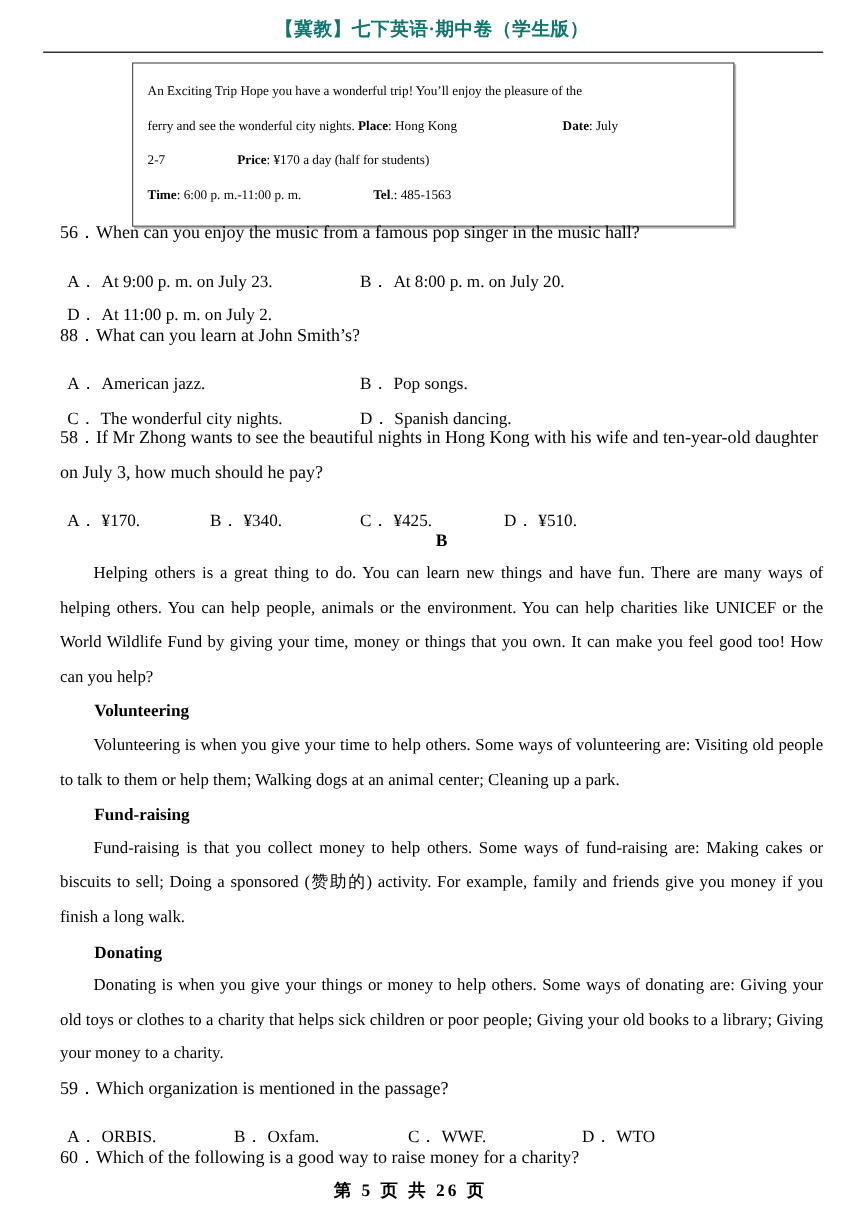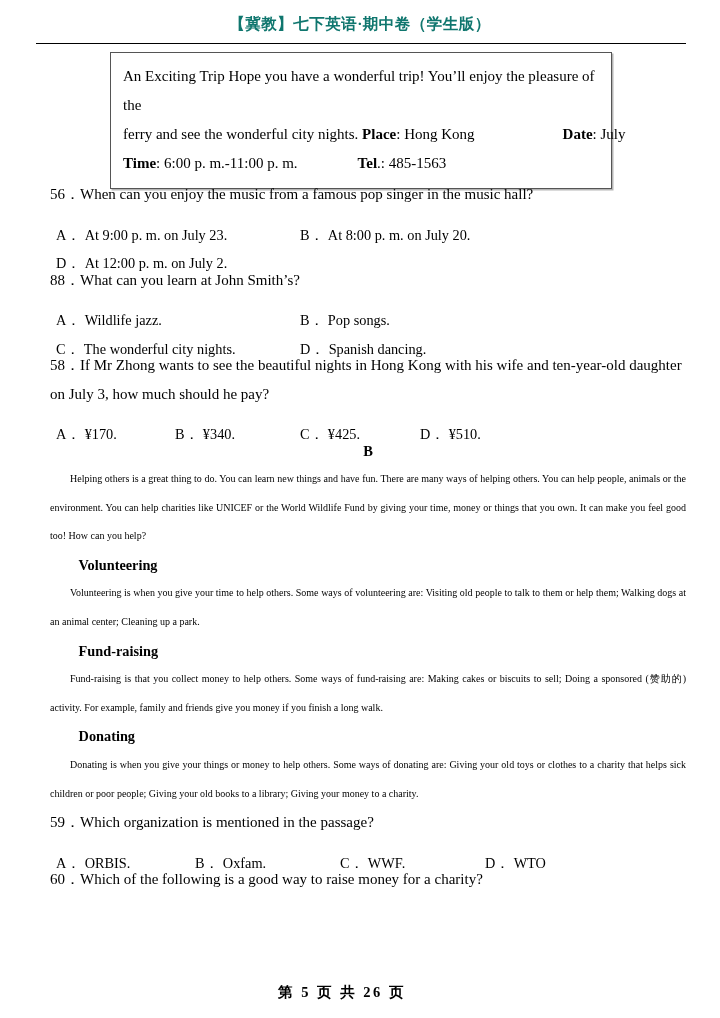--- a/index.html
+++ b/index.html
@@ -47,21 +47,21 @@
   
   .ad-box {
     position: absolute;
     top: 52px;
     left: 110px;
     width: 502px;
     box-sizing: border-box;
     border: 1.2px solid #555;
     box-shadow: 1.5px 1.5px 0 rgba(120,120,120,0.55);
     padding: 9px 12px 10px 12px;
-    font-size: 15px;
+    font-size: 11px;
     line-height: 29px;
   }
   .ad-line { white-space: nowrap; }
   .ad-line.wrap { white-space: normal; }
   b { font-weight: bold; }
 
   
   .content {
     position: absolute;
     top: 180px;
@@ -104,21 +104,21 @@
   .opt-letter { margin-right: 4px; }
 
   .section-letter {
     text-align: center;
     font-weight: bold;
     font-size: 14.5px;
     line-height: 28.5px;
   }
 
   .para {
-    font-size: 10px;
+    font-size: 14px;
     line-height: 28.6px;
     text-align: justify;
     text-indent: 2em;
     margin: 0;
     text-justify: inter-word;
   }
 
   .sub-head {
     font-size: 14.3px;
     line-height: 28.6px;
@@ -147,42 +147,45 @@
 
   <div class="doc-header">【冀教】七下英语·期中卷（学生版）</div>
   <div class="header-rule"></div>
 
   <div class="ad-box">
     <div class="ad-line wrap">An Exciting Trip Hope you have a wonderful trip! You’ll enjoy the pleasure of the</div>
     <div class="ad-line">
       <span>ferry and see the wonderful city nights. </span><b>Place</b><span>: Hong Kong</span><span style="display:inline-block;width:88px"></span><b>Date</b><span>: July</span>
     </div>
     <div class="ad-line">
+      <span>2-7</span><span style="display:inline-block;width:60px"></span><b>Price</b><span>: ¥170 a day (half for students)</span>
+    </div>
+    <div class="ad-line">
       <b>Time</b><span>: 6:00 p. m.-11:00 p. m.</span><span style="display:inline-block;width:60px"></span><b>Tel</b><span>.: 485-1563</span>
     </div>
   </div>
 
   <div class="content">
 
     <div class="q">
       <span class="q-text"><span>56．</span><span>When can you enjoy the music from a famous pop singer in the music hall?</span></span>
     </div>
     <div class="opts two-col">
       <span class="opt"><span class="opt-letter">A．</span><span>At 9:00 p. m. on July 23.</span></span>
       <span class="opt"><span class="opt-letter">B．</span><span>At 8:00 p. m. on July 20.</span></span>
     </div>
     <div class="opts two-col">
-      <span class="opt"><span class="opt-letter">D．</span><span>At 12:00 p. m. on July 2.</span></span>
+      <span class="opt"><span class="opt-letter">D．</span><span>At 11:00 p. m. on July 2.</span></span>
     </div>
 
     <div class="q">
       <span class="q-text"><span>88．</span><span>What can you learn at John Smith’s?</span></span>
     </div>
     <div class="opts two-col">
-      <span class="opt"><span class="opt-letter">A．</span><span>Wildlife jazz.</span></span>
+      <span class="opt"><span class="opt-letter">A．</span><span>American jazz.</span></span>
       <span class="opt"><span class="opt-letter">B．</span><span>Pop songs.</span></span>
     </div>
     <div class="opts two-col">
       <span class="opt"><span class="opt-letter">C．</span><span>The wonderful city nights.</span></span>
       <span class="opt"><span class="opt-letter">D．</span><span>Spanish dancing.</span></span>
     </div>
 
     <div class="q">
       <span class="q-text"><span>58．</span><span>If Mr Zhong wants to see the beautiful nights in Hong Kong with his wife and ten-year-old daughter</span></span>
       <span class="q-cont">on July 3, how much should he pay?</span>

